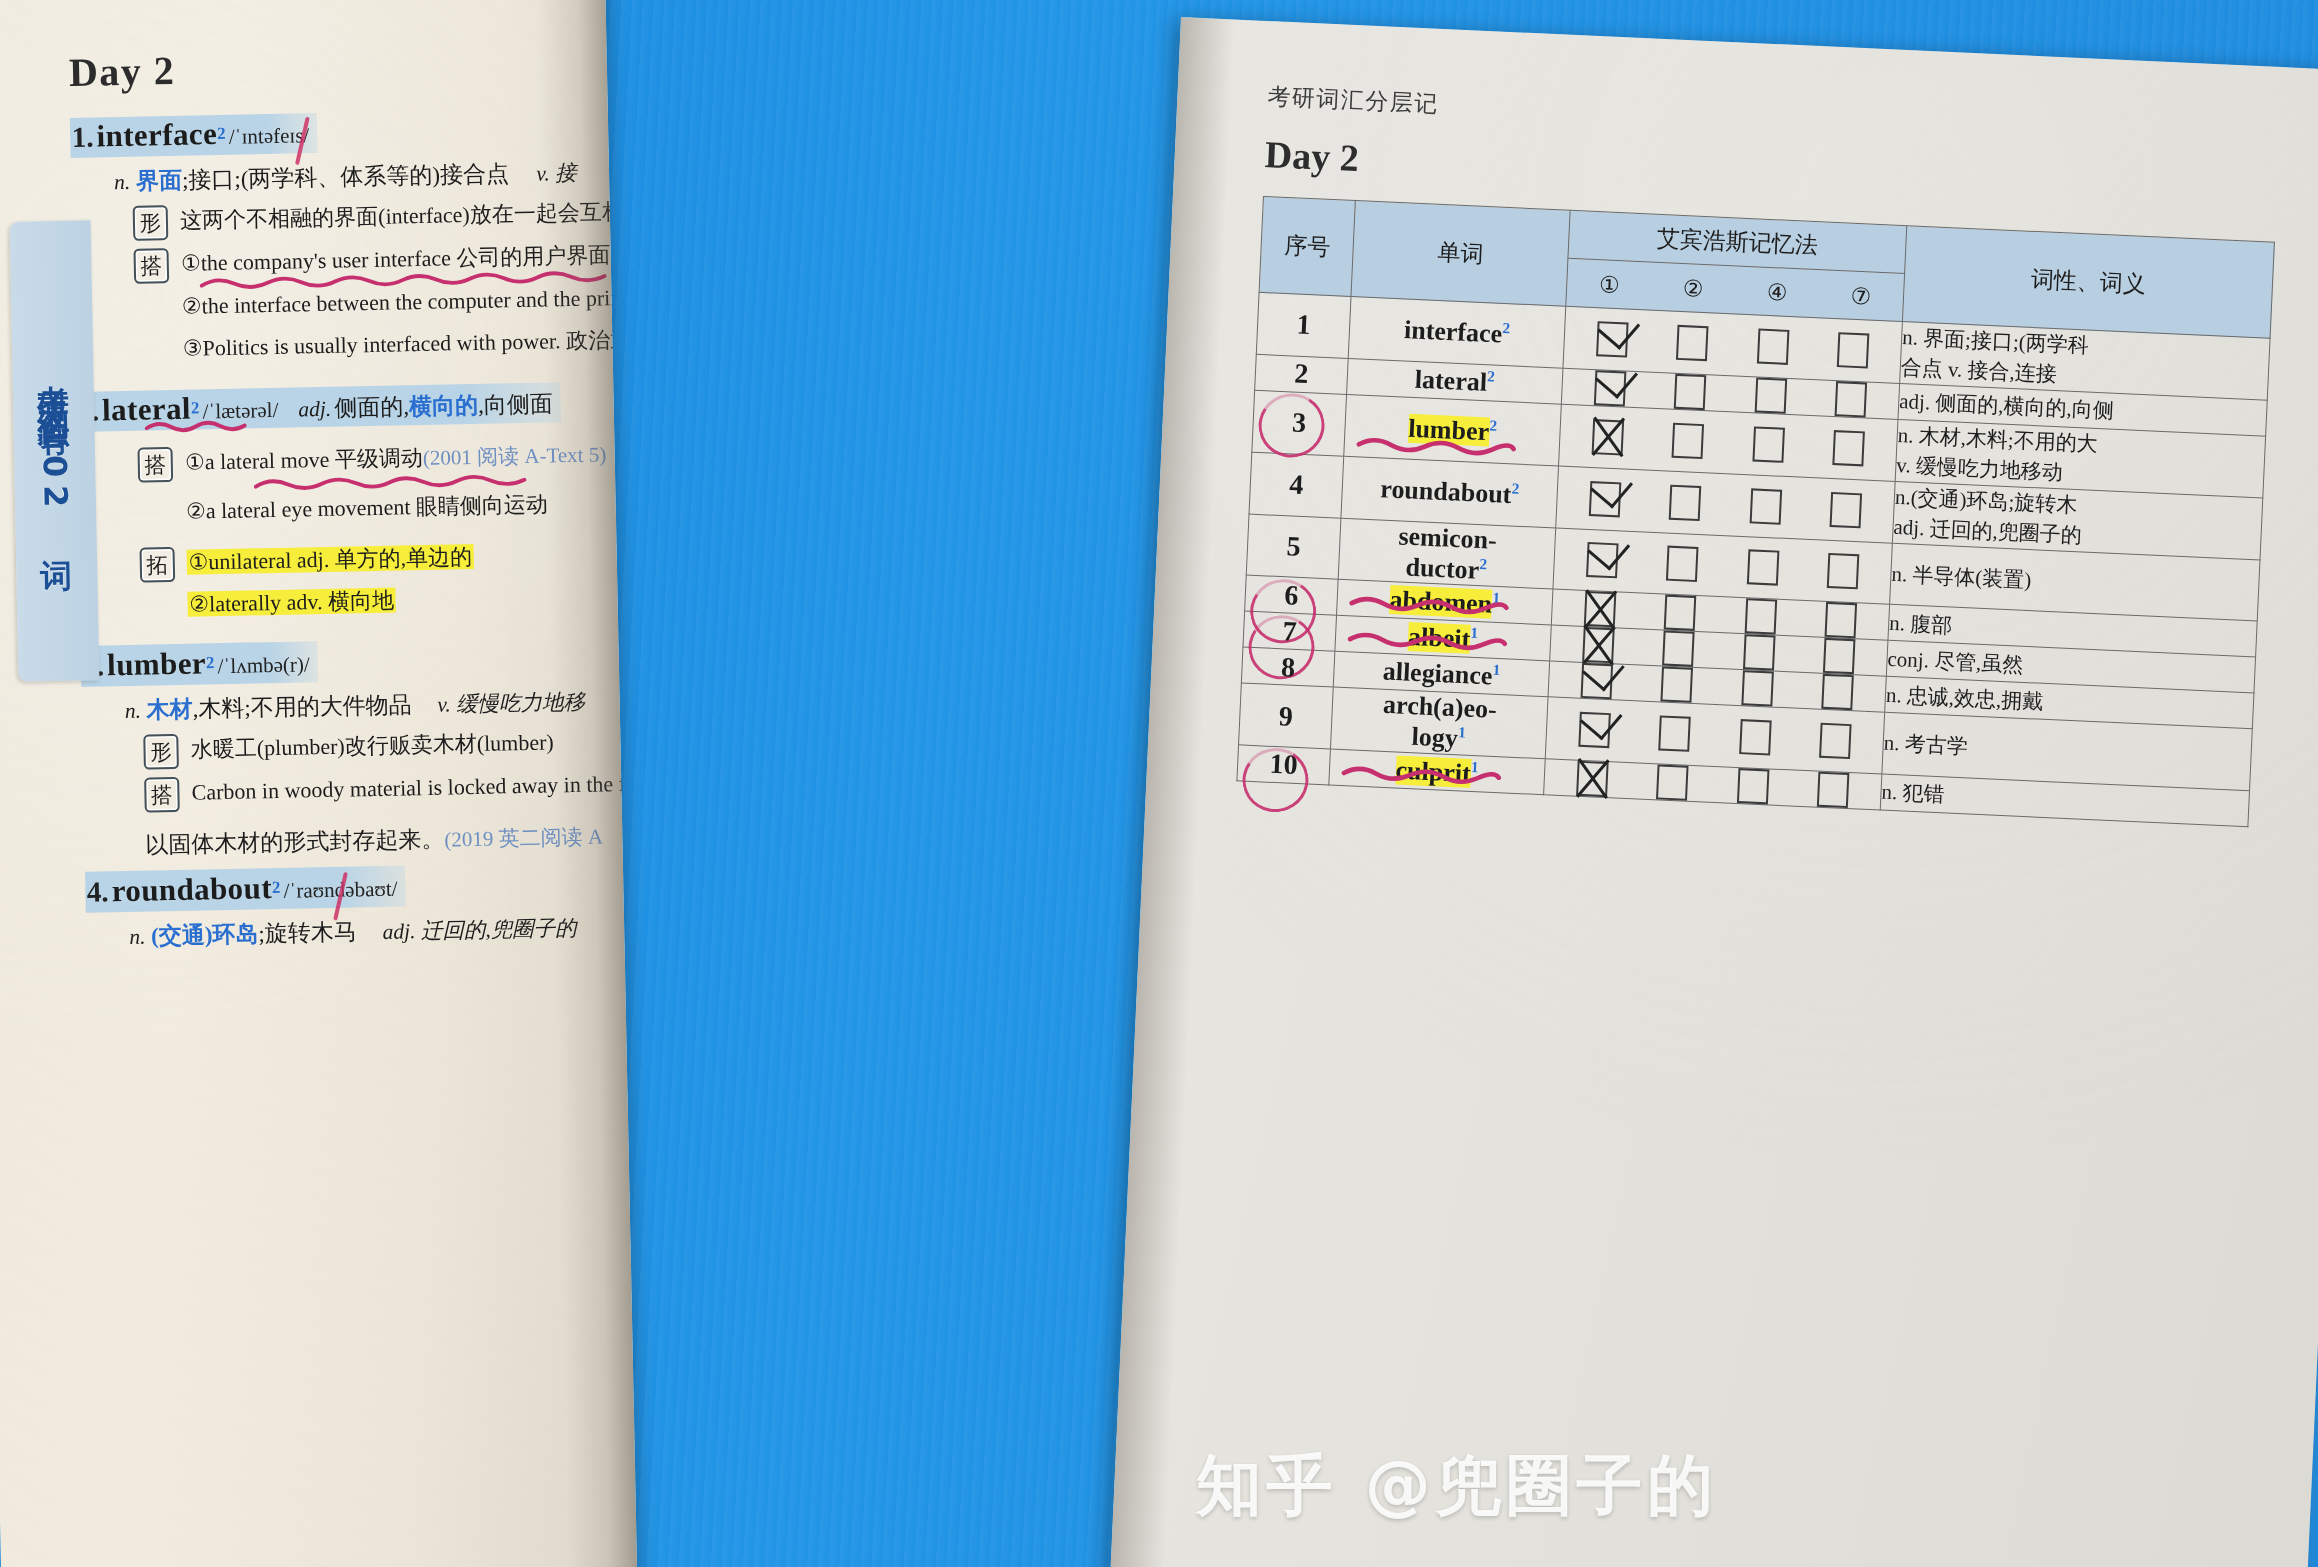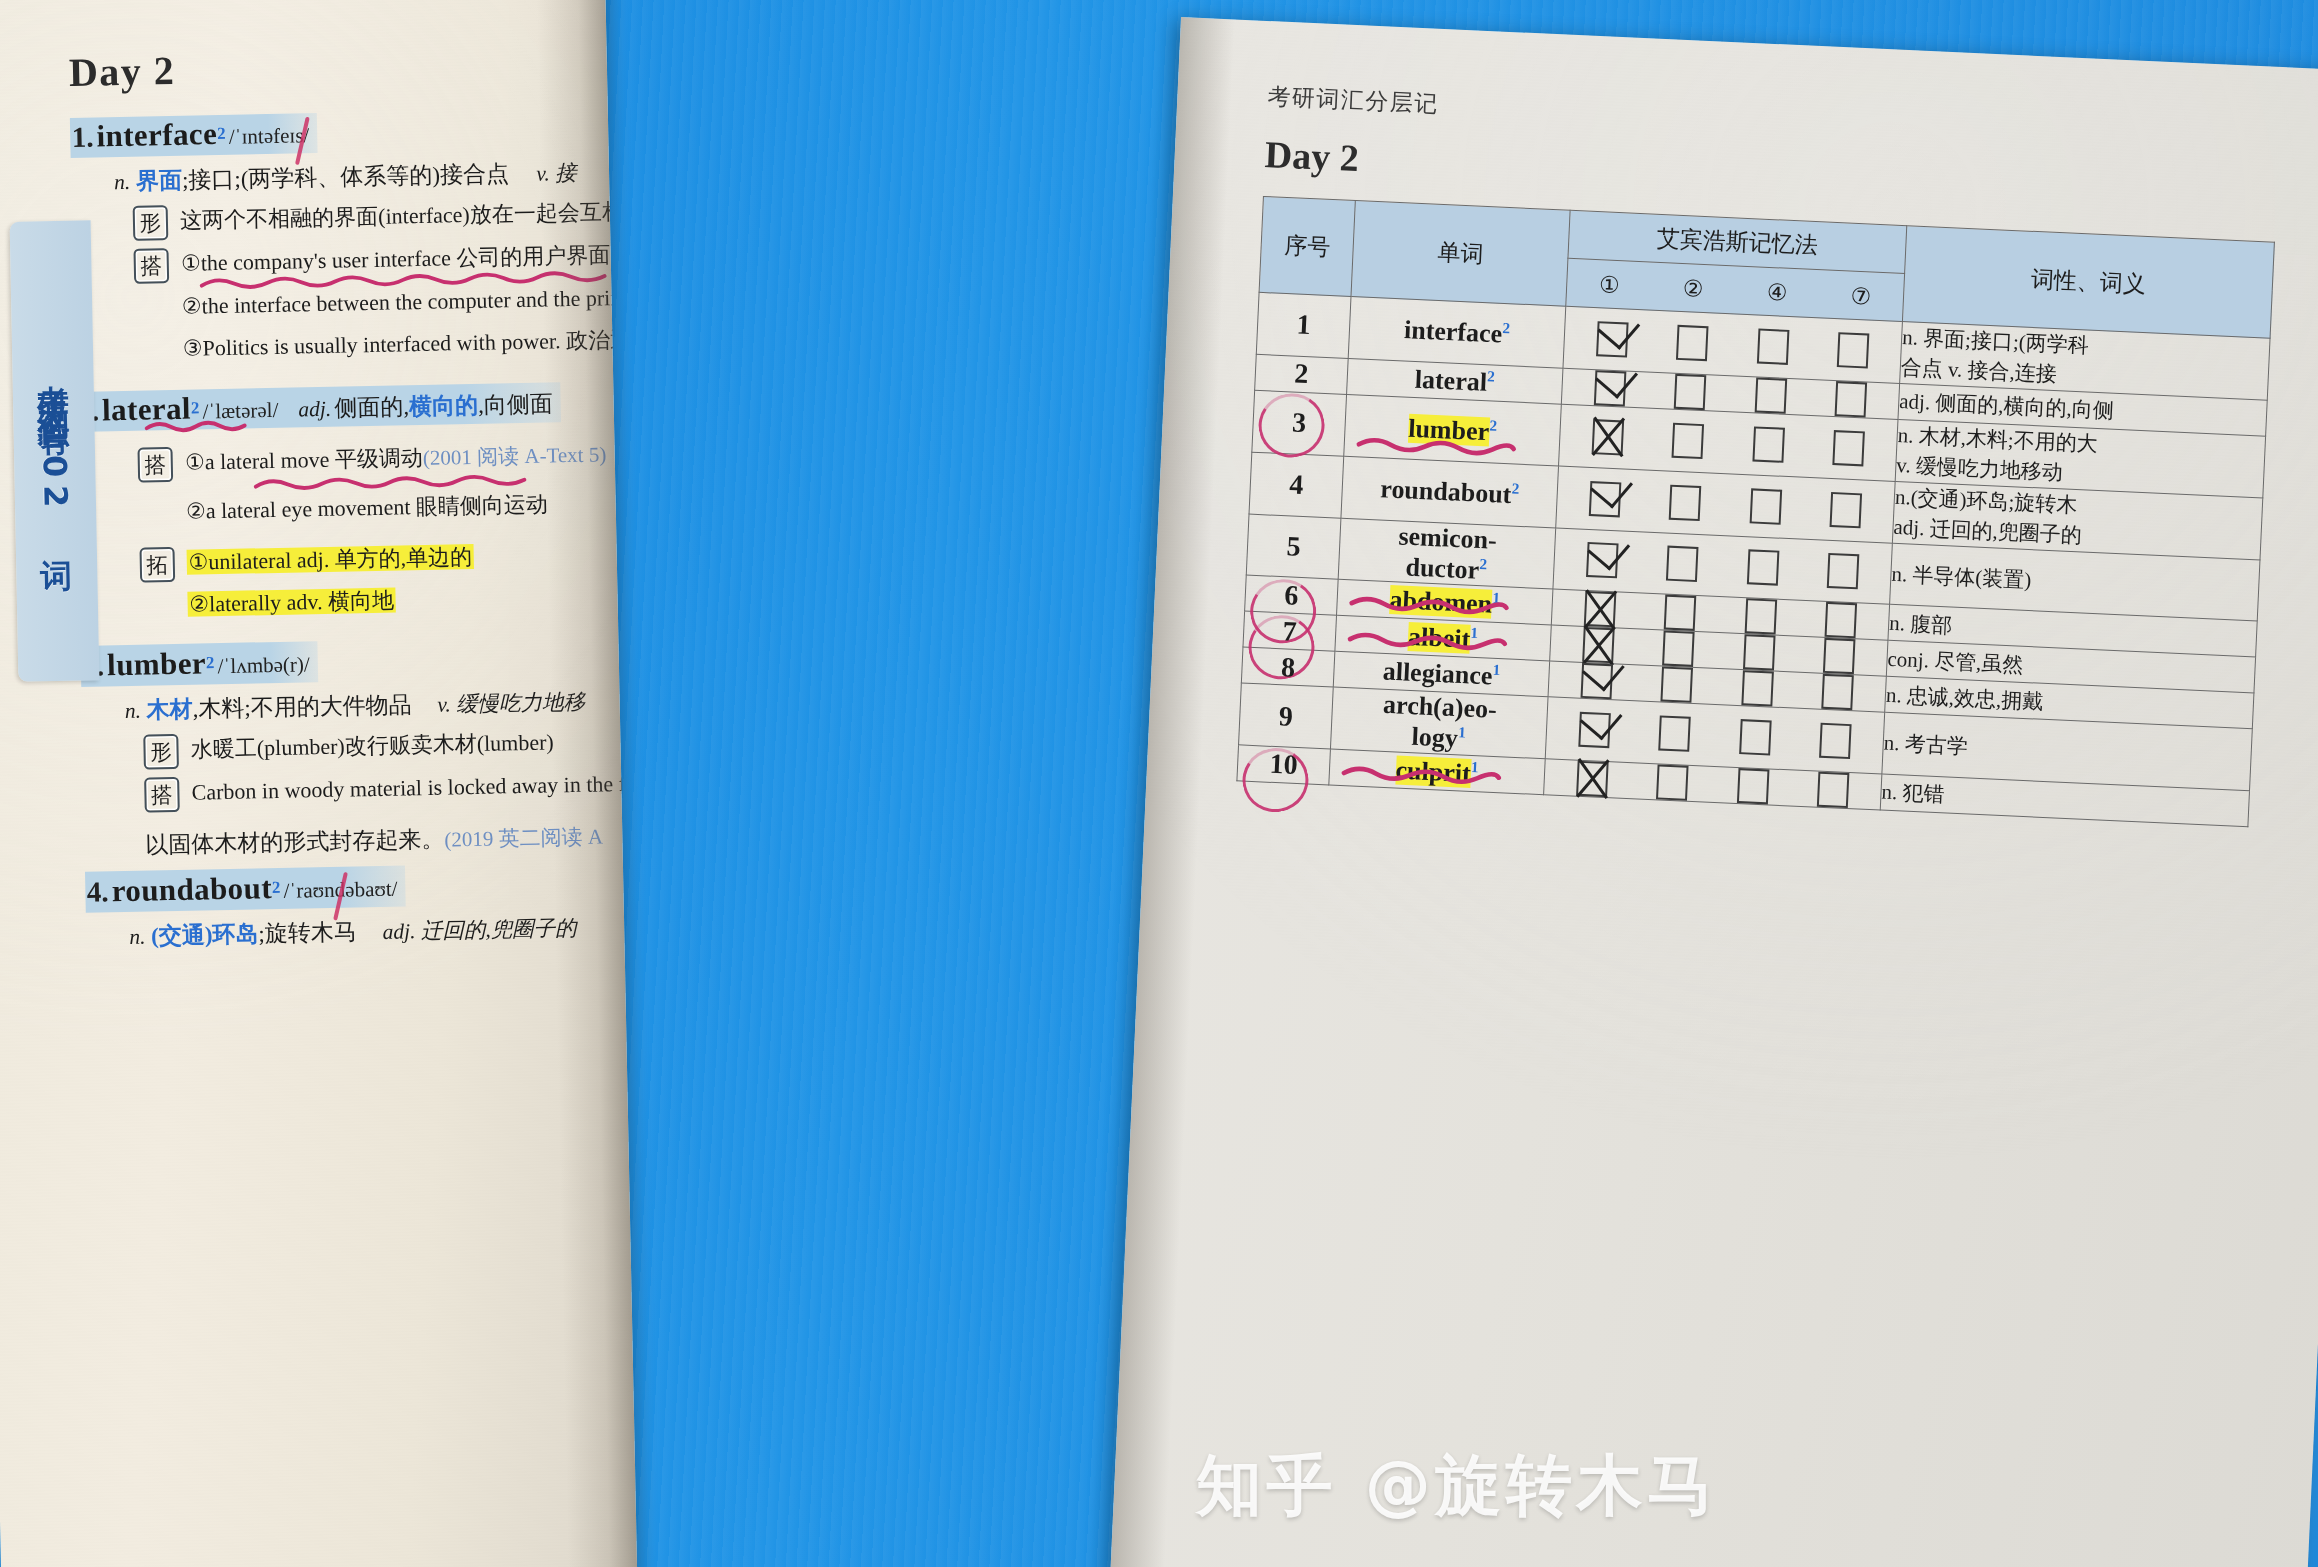--- a/index.html
+++ b/index.html
@@ -547,14 +547,14 @@
             </td>
             <td class="cell-def">
               <div>n. 犯错</div>
             </td>
           </tr>
         </tbody>
     </table>
   </div>
 </div>
 
-<div id="watermark">知乎 @旋转木马</div>
+<div id="watermark">知乎 @兜圈子的</div>
 
 
 </body></html>

